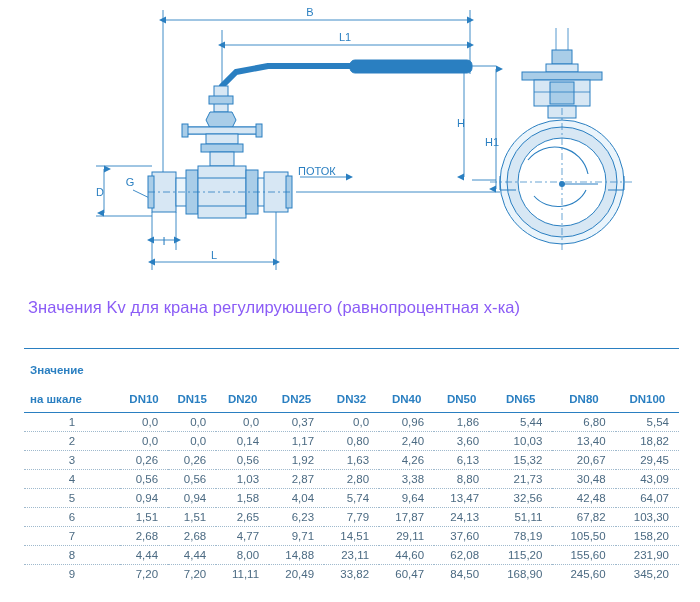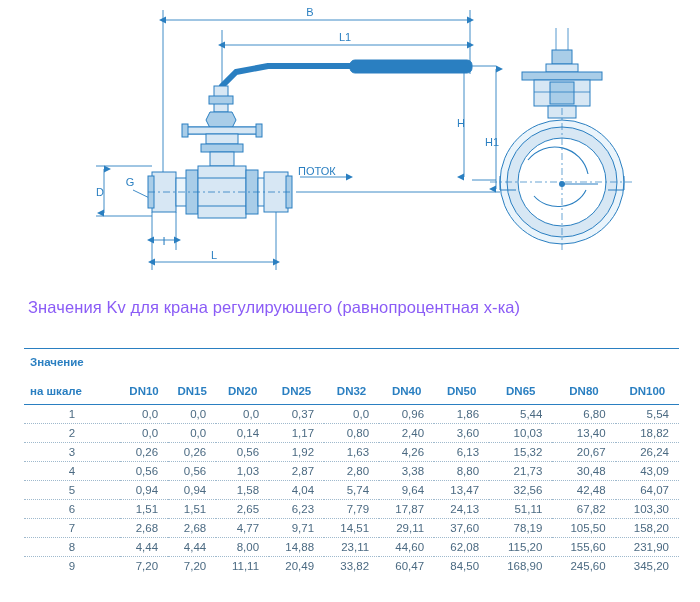--- a/index.html
+++ b/index.html
@@ -82,21 +82,21 @@
     white-space: nowrap;
   }
   table.kv tbody td.scale {
     text-align: center;
     padding-right: 4px;
     color: #4b6a82;
   }
   table.kv tbody tr:last-child td {
     border-bottom: none;
   }
-  .hdr-l1 { display: block; }
+  .hdr-l1 { display: block; margin-top: 8px; }
   .hdr-l2 { display: block; margin-top: 15px; }
 </style>
 </head>
 <body>
 
 <div id="page">
 
   <div id="drawing">
     <svg width="700" height="285" viewBox="0 0 700 285" xmlns="http://www.w3.org/2000/svg">
       <defs>
@@ -313,21 +313,21 @@
           <td class="scale">3</td>
           <td>0,26</td>
           <td>0,26</td>
           <td>0,56</td>
           <td>1,92</td>
           <td>1,63</td>
           <td>4,26</td>
           <td>6,13</td>
           <td>15,32</td>
           <td>20,67</td>
-          <td>26,24</td>
+          <td>29,45</td>
         </tr>
         <tr>
           <td class="scale">4</td>
           <td>0,56</td>
           <td>0,56</td>
           <td>1,03</td>
           <td>2,87</td>
           <td>2,80</td>
           <td>3,38</td>
           <td>8,80</td>

